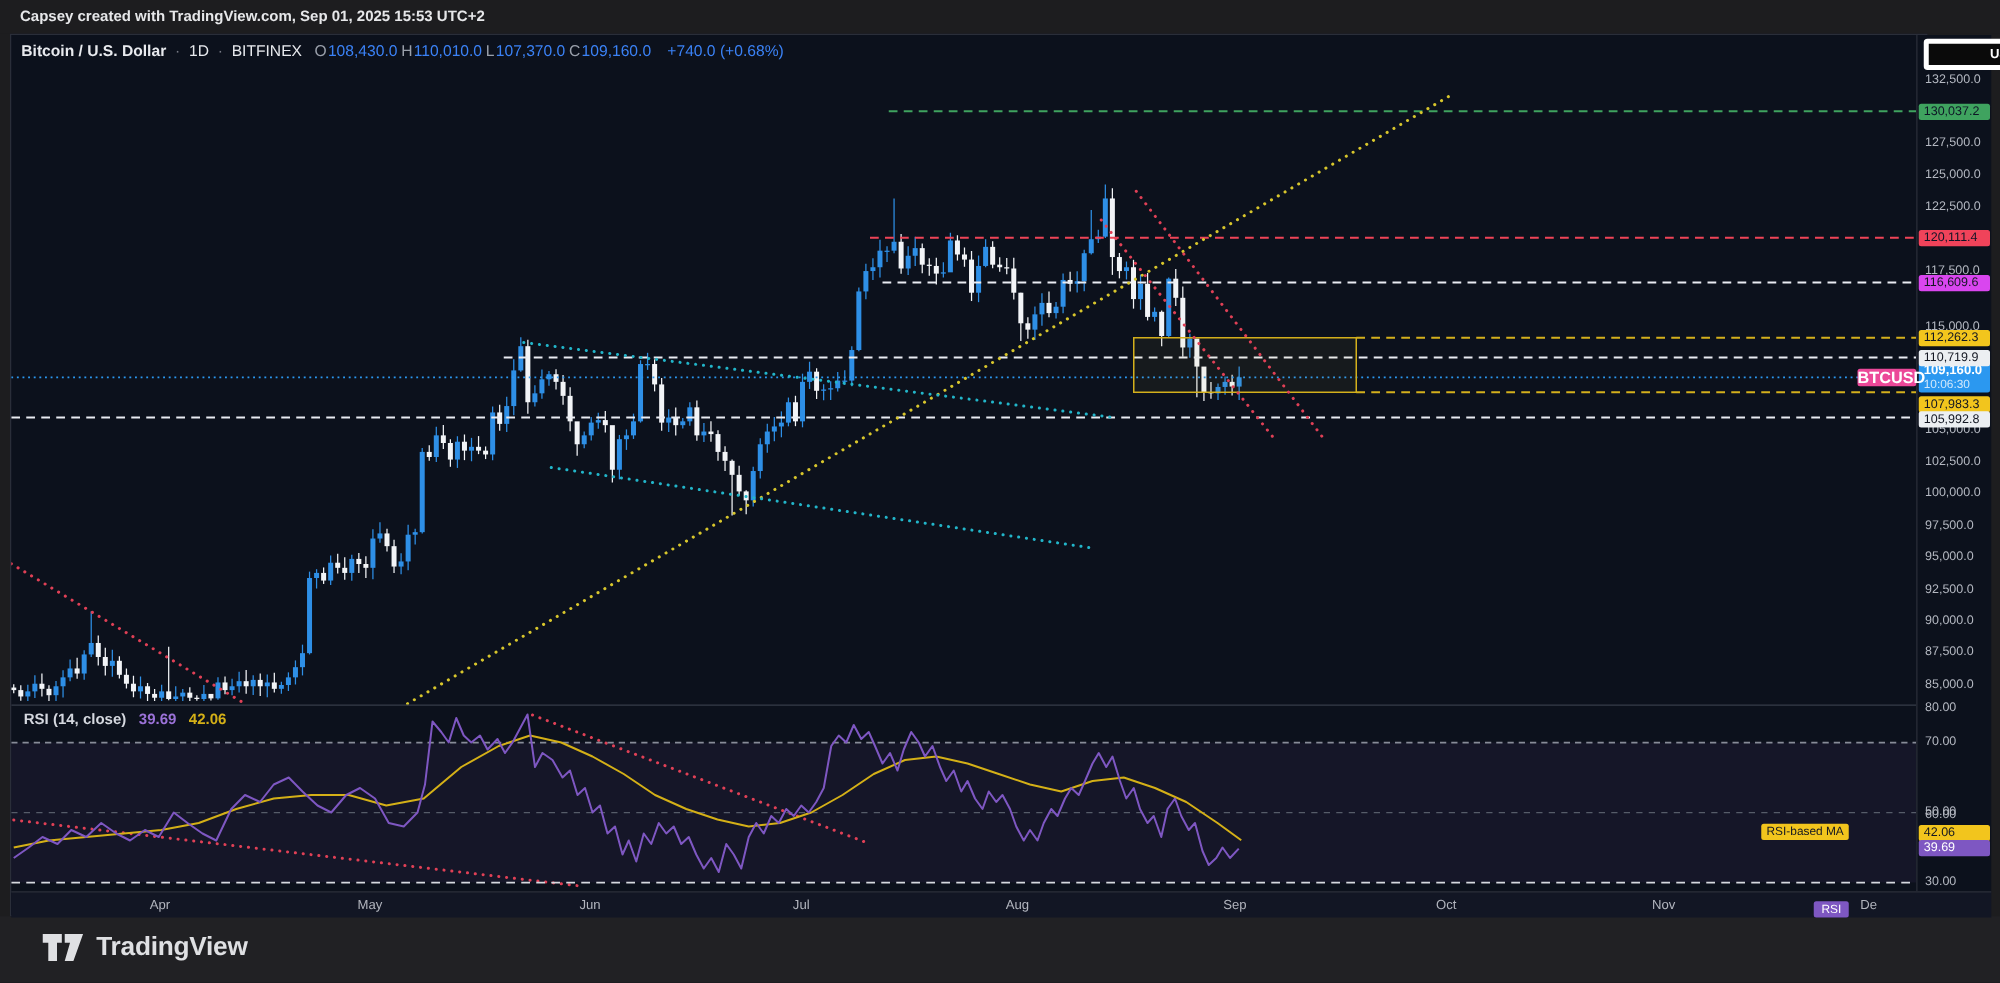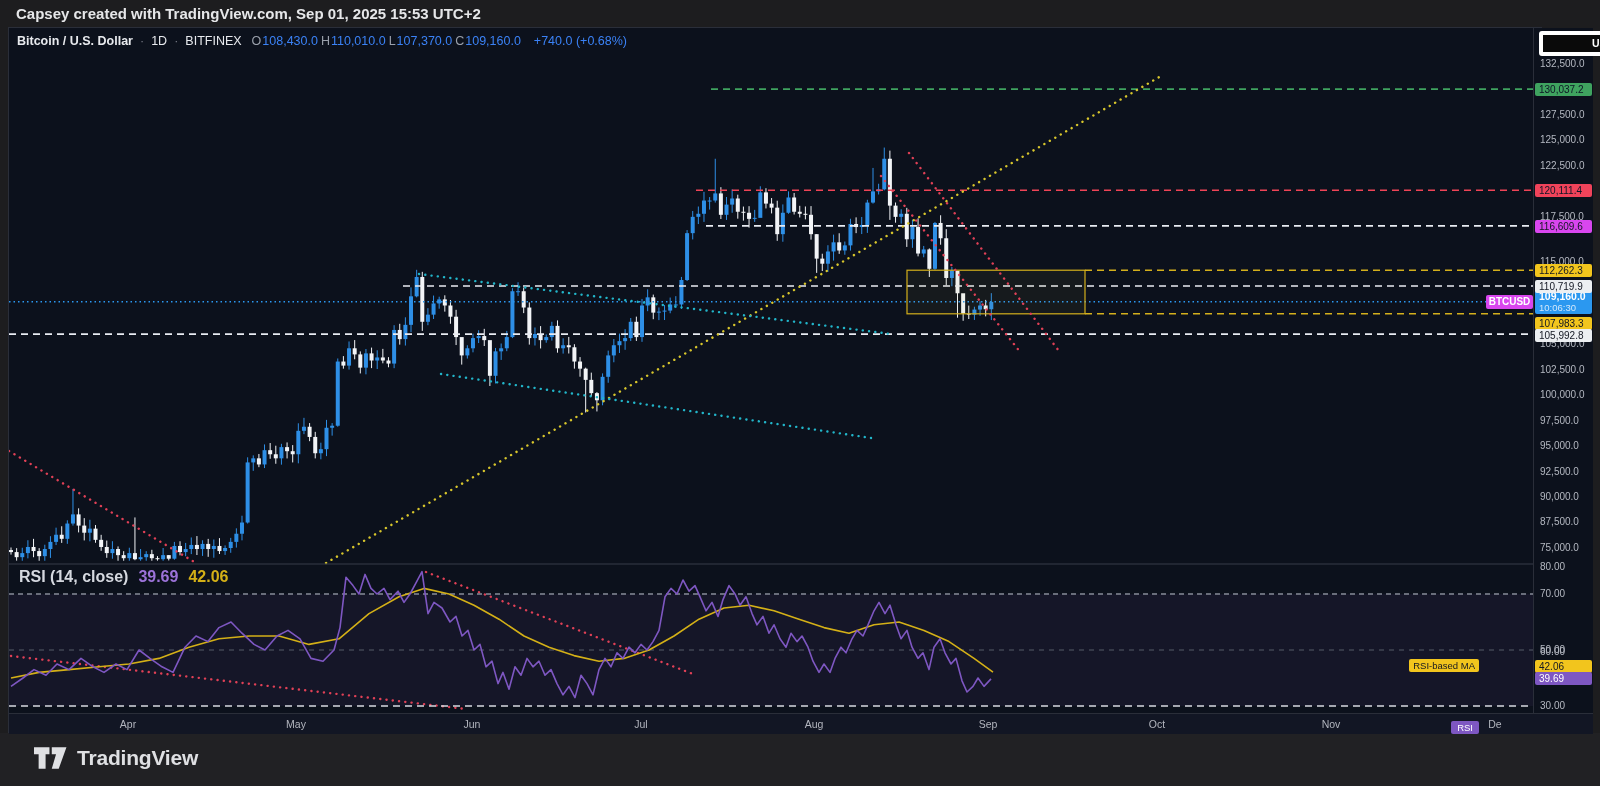--- a/index.html
+++ b/index.html
@@ -1,45 +1,45 @@
 <!DOCTYPE html>
 <html><head>
 <meta charset="utf-8">
 <style>
   html,body{margin:0;padding:0;background:#1d1d1f;width:1600px;height:786px;overflow:hidden;
     font-family:"Liberation Sans", sans-serif; -webkit-font-smoothing:antialiased;}
-  .credit{height:27px;line-height:27px;padding-left:16px;color:#e6e7e9;font-size:15px;font-weight:700;
+  .credit{height:27px;line-height:27px;padding-left:16px;color:#e6e7e9;font-size:12px;font-weight:700;
     background:#1d1d1f;white-space:nowrap;}
   .frame{position:absolute;left:8px;top:27px;width:1534px;height:706px;background:#0c111c;
     border:1px solid #2a2e39;box-sizing:border-box;}
   #plot{position:absolute;left:0;top:0;}
   .legend{position:absolute;left:8px;top:6px;display:flex;align-items:center;gap:7px;
     font-size:12.5px;color:#e8eaee;z-index:5;white-space:nowrap;}
   .legend .ttl{font-weight:700;}
   .legend .sep{color:#787b86;}
   .legend .ohlc-l{color:#9aa0ab;margin-left:3px;}
   .legend .ohlc-v{color:#3b82f6;margin-left:1px;}
   .legend .chg{color:#3b82f6;margin-left:6px;}
-  .rsi-legend{position:absolute;left:10px;top:540px;display:flex;gap:10px;font-size:16px;z-index:5;}
+  .rsi-legend{position:absolute;left:10px;top:540px;display:flex;gap:10px;font-size:12px;z-index:5;}
   .rsi-legend .t{color:#d5d8df;font-weight:700;}
   .rsi-legend .v1{color:#9b72d8;font-weight:700;}
   .rsi-legend .v2{color:#d4b017;font-weight:700;}
   .price-axis{position:absolute;left:1524px;top:0;width:60px;height:685px;background:#0c111c;
     border-left:1px solid #2a2e39;box-sizing:border-box;z-index:4;}
   .pt{position:absolute;left:6px;height:12px;line-height:12px;font-size:10px;color:#b4b8c1;white-space:nowrap;}
   .pl{position:absolute;left:1px;width:57px;height:13px;line-height:13px;font-size:10px;
     padding-left:4px;border-radius:2px;box-sizing:border-box;white-space:nowrap;z-index:3;}
   .cur{position:absolute;left:1px;width:57px;height:24px;border-radius:2px;box-sizing:border-box;
     padding-left:4px;z-index:3;color:#fff;}
   .cur .p{font-size:10.5px;font-weight:700;line-height:13px;}
   .cur .t{font-size:9.5px;line-height:10px;color:#d2e8fb;}
   .usd-btn{position:absolute;top:3px;left:5px;width:48px;height:17px;line-height:17px;text-align:center;
     background:#0a0a0a;border:4px solid #ffffff;border-radius:3px;color:#fff;font-size:10.5px;font-weight:700;z-index:5;padding-left:36px;}
   .sym-tag{position:absolute;left:1477px;top:267px;width:47px;height:14px;line-height:14px;text-align:center;
-    background:#d946ef;color:#fff;font-size:10px;font-weight:700;border-radius:2px;z-index:5;}
+    background:#ec4899;color:#fff;font-size:13px;font-weight:700;border-radius:2px;z-index:5;}
   .ma-tag{position:absolute;right:62px;top:631px;height:13px;line-height:13px;background:#f2c51d;color:#131722;
     font-size:9.5px;padding:0 4px;border-radius:2px;z-index:5;}
   .rsi-tag{position:absolute;right:62px;top:645px;height:13px;line-height:13px;background:#7e57c2;color:#fff;
     font-size:9.5px;padding:0 6px;border-radius:2px;z-index:5;margin-top:48px;}
   .time-axis{position:absolute;left:0;top:685px;width:1584px;height:21px;background:#121624;
     border-top:1px solid #2a2e39;box-sizing:border-box;z-index:4;}
   .mon{position:absolute;top:0;height:20px;line-height:20px;width:34px;margin-left:-17px;text-align:center;
     color:#b2b5be;font-size:10.5px;}
   .footer{position:absolute;left:0;top:733px;width:1600px;height:53px;background:#212124;text-align:center;}
   .brand{position:absolute;left:34px;top:13px;display:flex;align-items:center;gap:9px;}
@@ -464,21 +464,21 @@
       <div class="pt" style="top: 207.5px; margin-top: 20px;">115,000.0</div>
       <div class="pt" style="top: 258.5px;">110,000.0</div>
       <div class="pt" style="top: 309.5px;">105,000.0</div>
       <div class="pt" style="top: 335.5px;">102,500.0</div>
       <div class="pt" style="top: 360.5px;">100,000.0</div>
       <div class="pt" style="top: 386.5px;">97,500.0</div>
       <div class="pt" style="top: 411.5px;">95,000.0</div>
       <div class="pt" style="top: 437.5px;">92,500.0</div>
       <div class="pt" style="top: 462.5px;">90,000.0</div>
       <div class="pt" style="top: 487.5px;">87,500.0</div>
-      <div class="pt" style="top: 513.5px;">75,000.0</div>
+      <div class="pt" style="top: 513.5px;">85,000.0</div>
       <div class="pt" style="top: 532.5px;">80.00</div>
       <div class="pt" style="top: 559.5px;">70.00</div>
       <div class="pt" style="top: 618px;">60.00</div>
       <div class="pt" style="top: 615.5px;">50.00</div>
       <div class="pt" style="top: 671.5px;">30.00</div>
       <div class="pl" style="top: 54.5px; background: rgb(63, 163, 95); color: rgb(14, 21, 38);">130,037.2</div>
       <div class="pl" style="top: 155.5px; background: rgb(240, 67, 90); color: rgb(14, 21, 38);">120,111.4</div>
       <div class="pl" style="top: 191.5px; background: #d946ef; color: rgb(19, 23, 34);">116,609.6</div>
       <div class="pl" style="top: 235.5px; background: rgb(242, 197, 29); color: rgb(19, 23, 34);">112,262.3</div>
       <div class="pl" style="top: 251.5px; background: rgb(236, 239, 242); color: rgb(19, 23, 34);">110,719.9</div>

